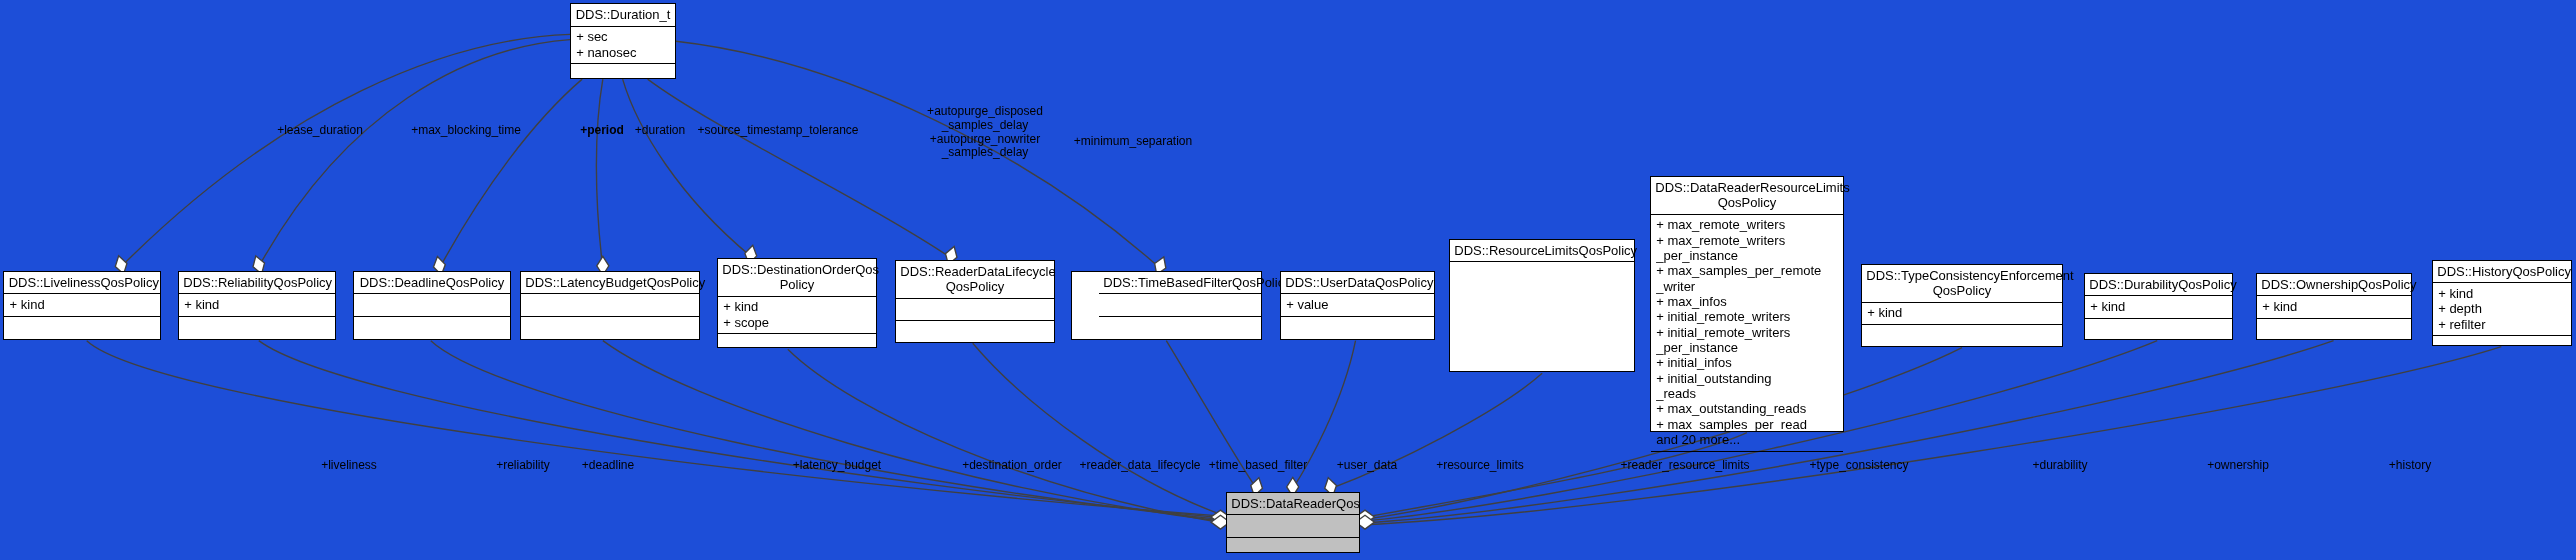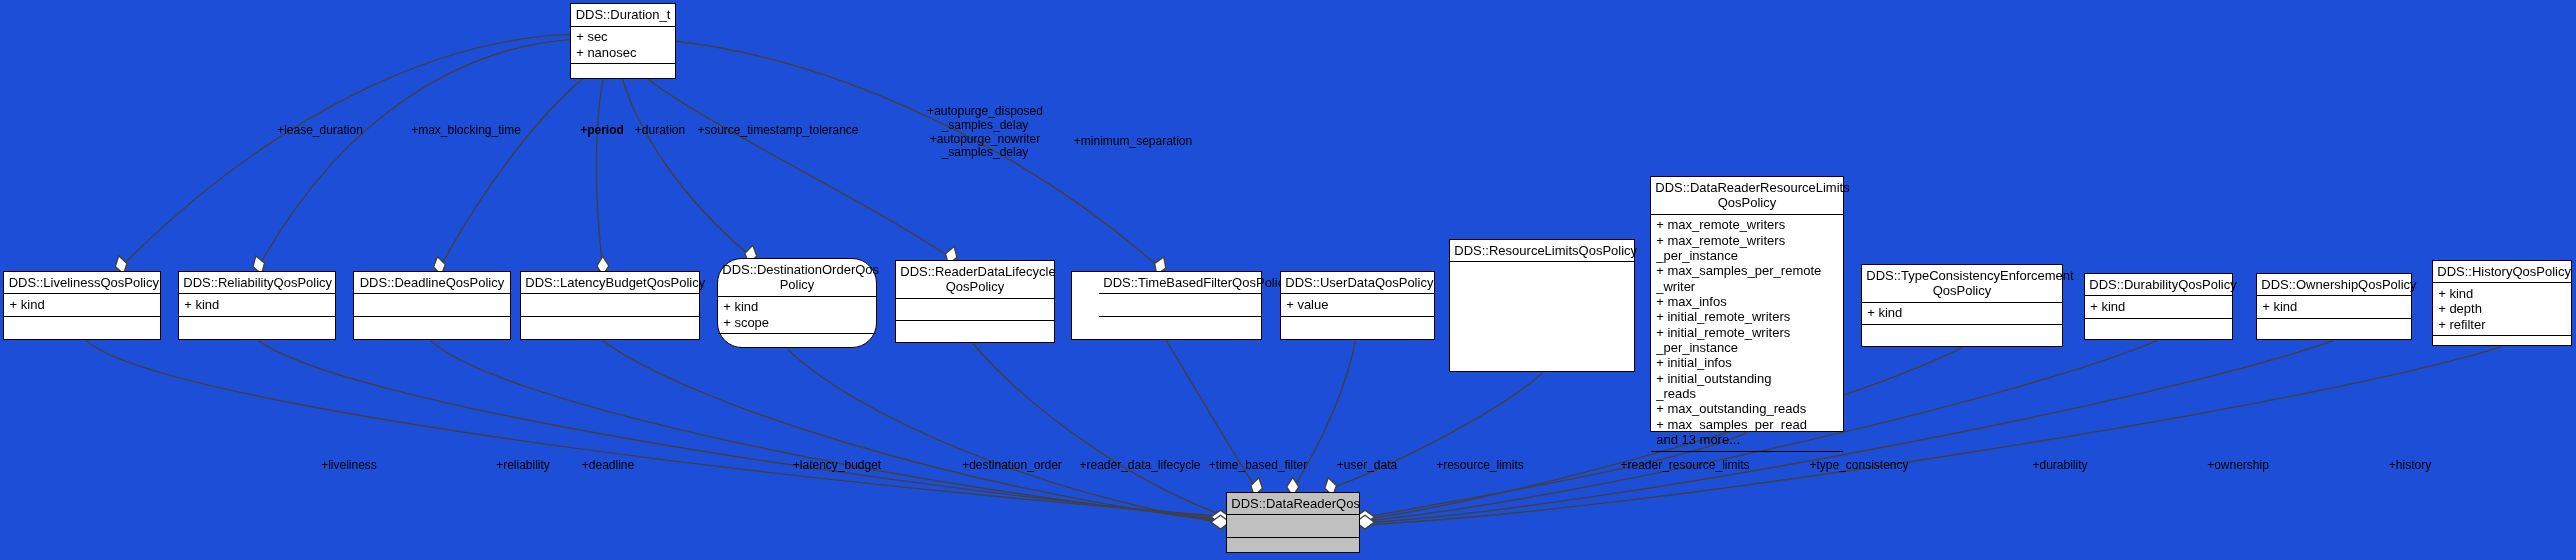--- a/index.html
+++ b/index.html
@@ -132,21 +132,21 @@
       <div class="uml-class" style="left: 353px; top: 271px; width: 158px; height: 69px;">
         <div class="uml-name">DDS::DeadlineQosPolicy</div>
         <div class="uml-attrs"></div>
         <div class="uml-ops"></div>
       </div>
       <div class="uml-class" style="left: 520px; top: 271px; width: 180px; height: 69px;">
         <div class="uml-name">DDS::LatencyBudgetQosPolicy</div>
         <div class="uml-attrs"></div>
         <div class="uml-ops"></div>
       </div>
-      <div class="uml-class" style="left: 717px; top: 258px; width: 160px; height: 90px; border-radius: 25px;">
+      <div class="uml-class" style="left: 717px; top: 258px; width: 160px; height: 90px;">
         <div class="uml-name">DDS::DestinationOrderQos
 Policy</div>
         <div class="uml-attrs">+ kind
 + scope</div>
         <div class="uml-ops"></div>
       </div>
       <div class="uml-class" style="left: 895px; top: 260px; width: 160px; height: 83px;">
         <div class="uml-name">DDS::ReaderDataLifecycle
 QosPolicy</div>
         <div class="uml-attrs"></div>
@@ -176,21 +176,21 @@
 _writer
 + max_infos
 + initial_remote_writers
 + initial_remote_writers
 _per_instance
 + initial_infos
 + initial_outstanding
 _reads
 + max_outstanding_reads
 + max_samples_per_read
-and 13 more...</div>
+and 20 more...</div>
         <div class="uml-ops"></div>
       </div>
       <div class="uml-class" style="left: 1861px; top: 264px; width: 202px; height: 83px;">
         <div class="uml-name">DDS::TypeConsistencyEnforcement
 QosPolicy</div>
         <div class="uml-attrs">+ kind</div>
         <div class="uml-ops"></div>
       </div>
       <div class="uml-class" style="left: 2084px; top: 273px; width: 149px; height: 67px;">
         <div class="uml-name">DDS::DurabilityQosPolicy</div>

